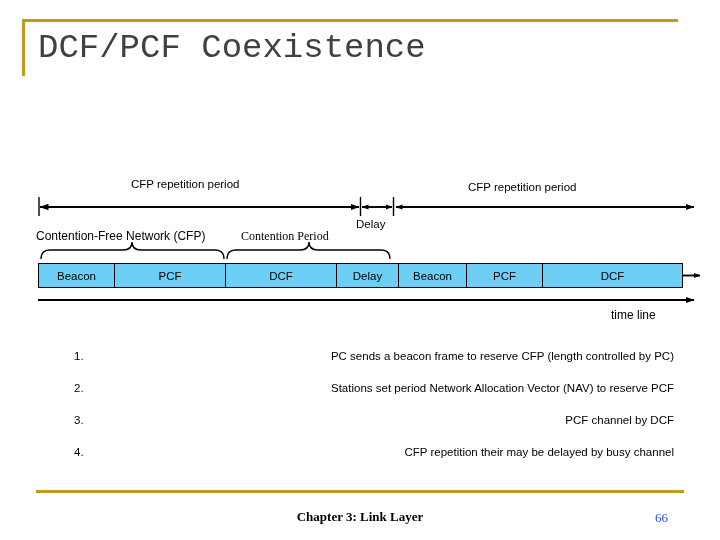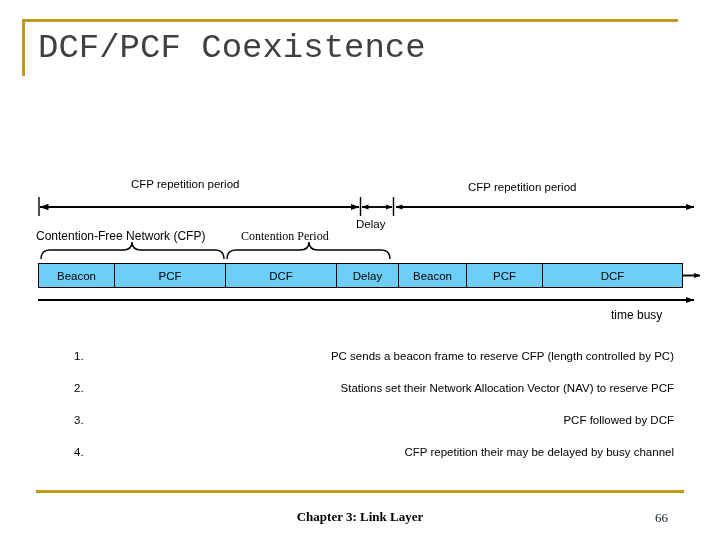--- a/index.html
+++ b/index.html
@@ -134,21 +134,21 @@
     font-weight: bold;
     font-size: 13px;
     color: #000;
   }
   #footer-page {
     position: absolute;
     left: 655px;
     top: 510px;
     font-family: "Liberation Serif", serif;
     font-size: 13px;
-    color: #0f172a;
+    color: #1d4ed8;
   }
 </style>
 </head>
 <body>
 
 <div id="title-rule-top"></div>
 <div id="title-rule-left"></div>
 <div id="page-title">DCF/PCF Coexistence</div>
 
 <svg id="diagram" viewBox="0 0 720 540" width="720" height="540" xmlns="http://www.w3.org/2000/svg">
@@ -186,44 +186,44 @@
   <line x1="683" y1="275.5" x2="700" y2="275.5" stroke="#000" stroke-width="1.9" marker-end="url(#arrSmR)"></line>
 
   <line x1="38" y1="300" x2="694" y2="300" stroke="#000" stroke-width="2.2" marker-end="url(#arrEndR)"></line>
 </svg>
 
 <div class="diag-label" id="lbl-cfp1">CFP repetition period</div>
 <div class="diag-label" id="lbl-delay">Delay</div>
 <div class="diag-label" id="lbl-cfp2">CFP repetition period</div>
 <div class="diag-label" id="lbl-cfp-period-name">Contention-Free Network (CFP)</div>
 <div class="diag-label" id="lbl-contention-period">Contention Period</div>
-<div class="diag-label" id="lbl-timeline">time busy</div>
+<div class="diag-label" id="lbl-timeline">time line</div>
 
 <div id="frames">
     <div class="frame-box" style="width: 76px;">Beacon</div>
     <div class="frame-box" style="width: 111px;">PCF</div>
     <div class="frame-box" style="width: 111px;">DCF</div>
     <div class="frame-box" style="width: 62px;">Delay</div>
     <div class="frame-box" style="width: 68px;">Beacon</div>
     <div class="frame-box" style="width: 76px;">PCF</div>
     <div class="frame-box" style="width: 141px;">DCF</div>
   </div>
 
 <div id="bullets">
     <div class="bullet-row">
       <span class="bullet-num">1.</span>
       <span class="bullet-text">PC sends a beacon frame to reserve CFP (length controlled by PC)</span>
     </div>
     <div class="bullet-row">
       <span class="bullet-num">2.</span>
-      <span class="bullet-text">Stations set their Network Allocation Vector (NAV) to reserve PCF</span>
+      <span class="bullet-text">Stations set period Network Allocation Vector (NAV) to reserve PCF</span>
     </div>
     <div class="bullet-row">
       <span class="bullet-num">3.</span>
-      <span class="bullet-text">PCF followed by DCF</span>
+      <span class="bullet-text">PCF channel by DCF</span>
     </div>
     <div class="bullet-row">
       <span class="bullet-num">4.</span>
       <span class="bullet-text">CFP repetition their may be delayed by busy channel</span>
     </div>
   </div>
 
 <div id="footer-rule"></div>
 <div id="footer-title">Chapter 3: Link Layer</div>
 <div id="footer-page">66</div>

